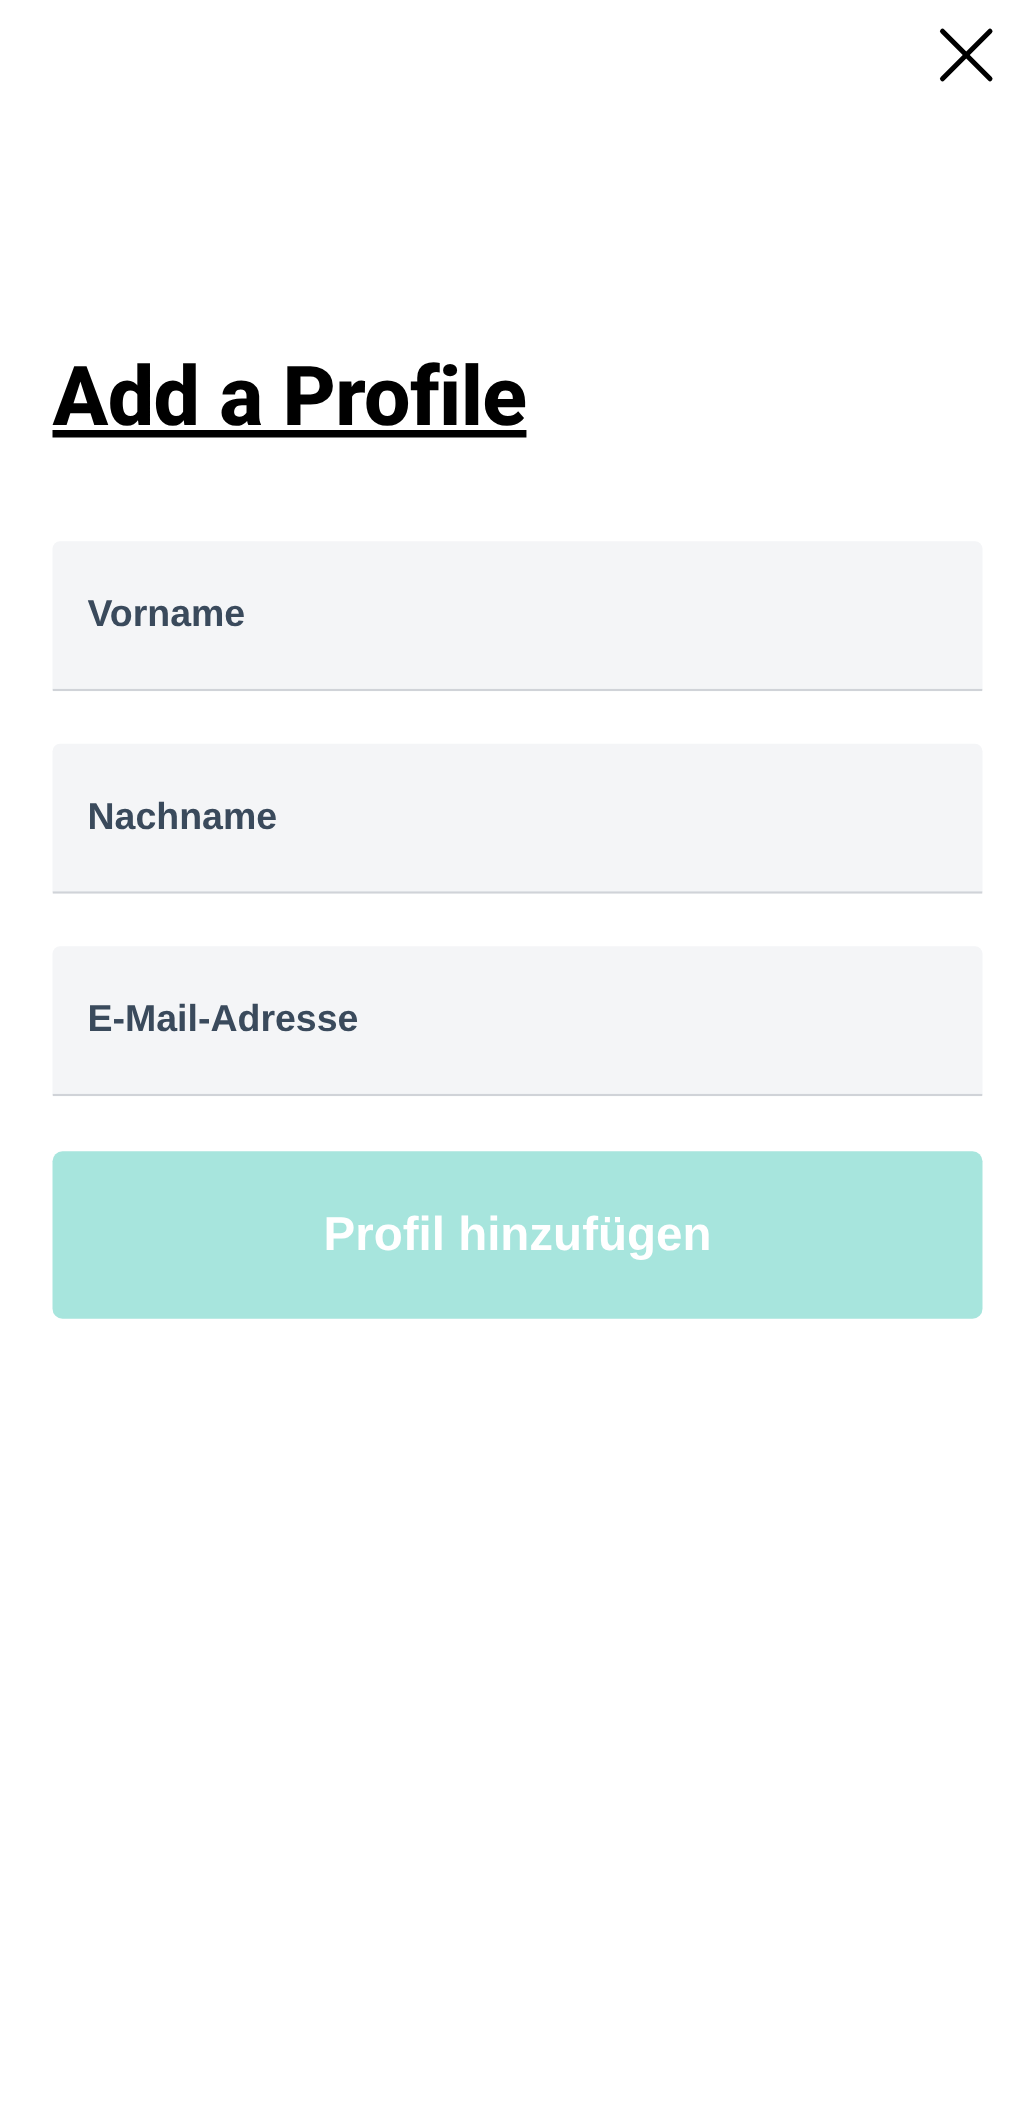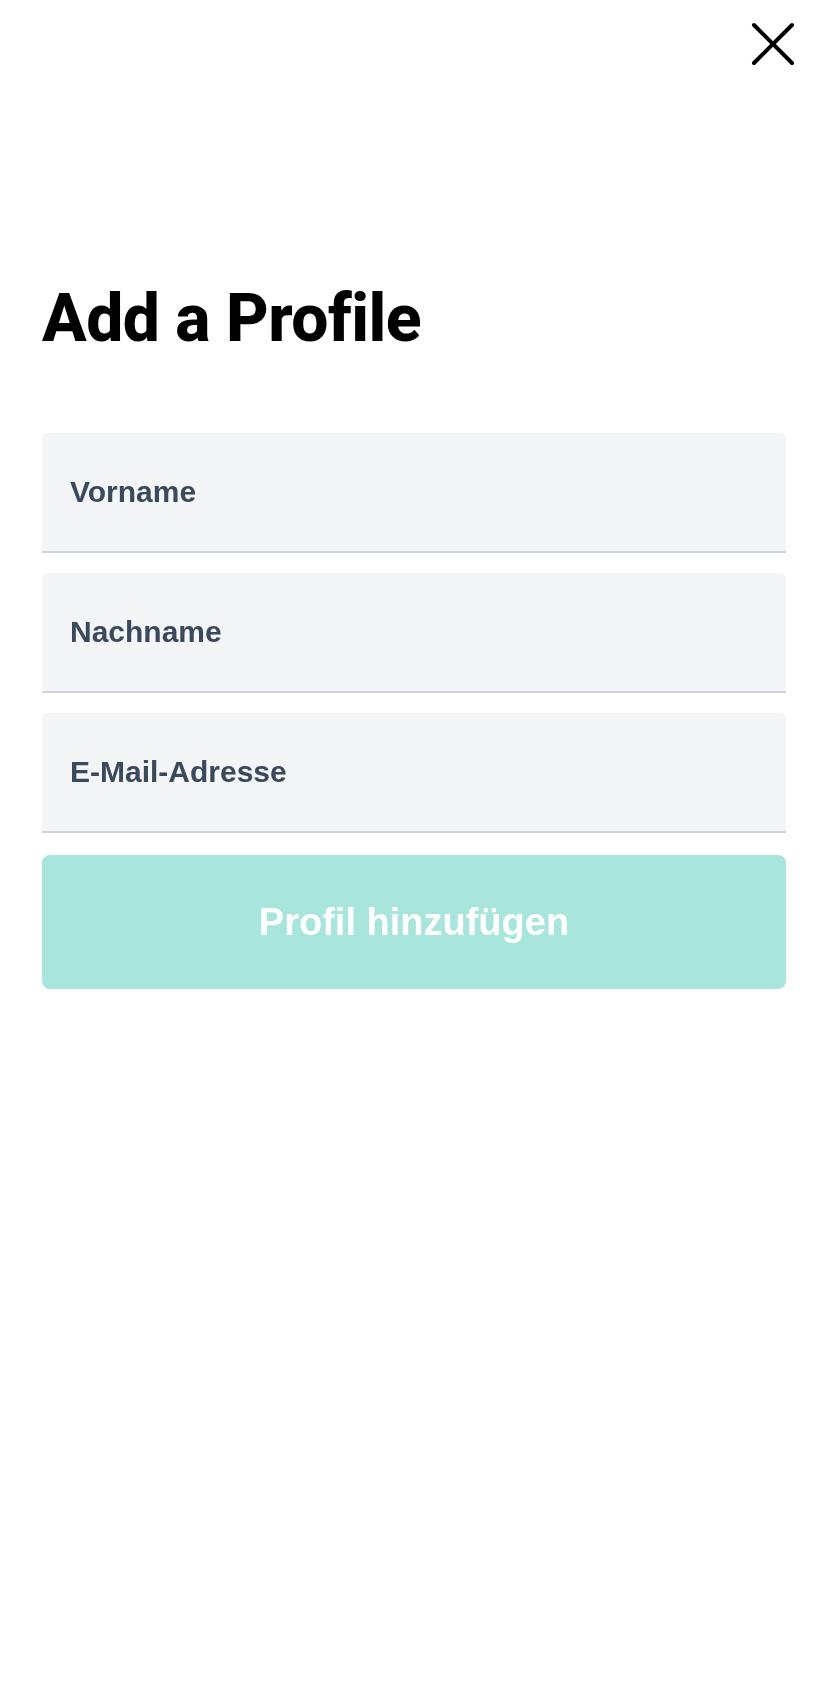--- a/index.html
+++ b/index.html
@@ -31,20 +31,21 @@
     }
     
     .close-button svg {
       width: 46px;
       height: 46px;
     }
     
     .content {
       padding: 0 42px;
       padding-top: 280px;
+      text-decoration: underline;
     }
     
     .page-title {
       font-size: 66px;
       font-weight: 800;
       color: #000000;
       letter-spacing: -0.5px;
       margin-bottom: 76px;
     }
     
@@ -52,21 +53,21 @@
       width: 100%;
       height: 120px;
       background: #f4f5f7;
       border: none;
       border-bottom: 2px solid #d0d3d8;
       border-radius: 6px 6px 0 0;
       padding: 0 28px;
       font-size: 30px;
       font-weight: 600;
       color: #000000;
-      margin-bottom: 20px;
+      margin-bottom: 42px;
       outline: none;
     }
     
     .input-field::placeholder {
       color: #3a4a5c;
       font-weight: 600;
       opacity: 1;
     }
     
     .submit-button {

